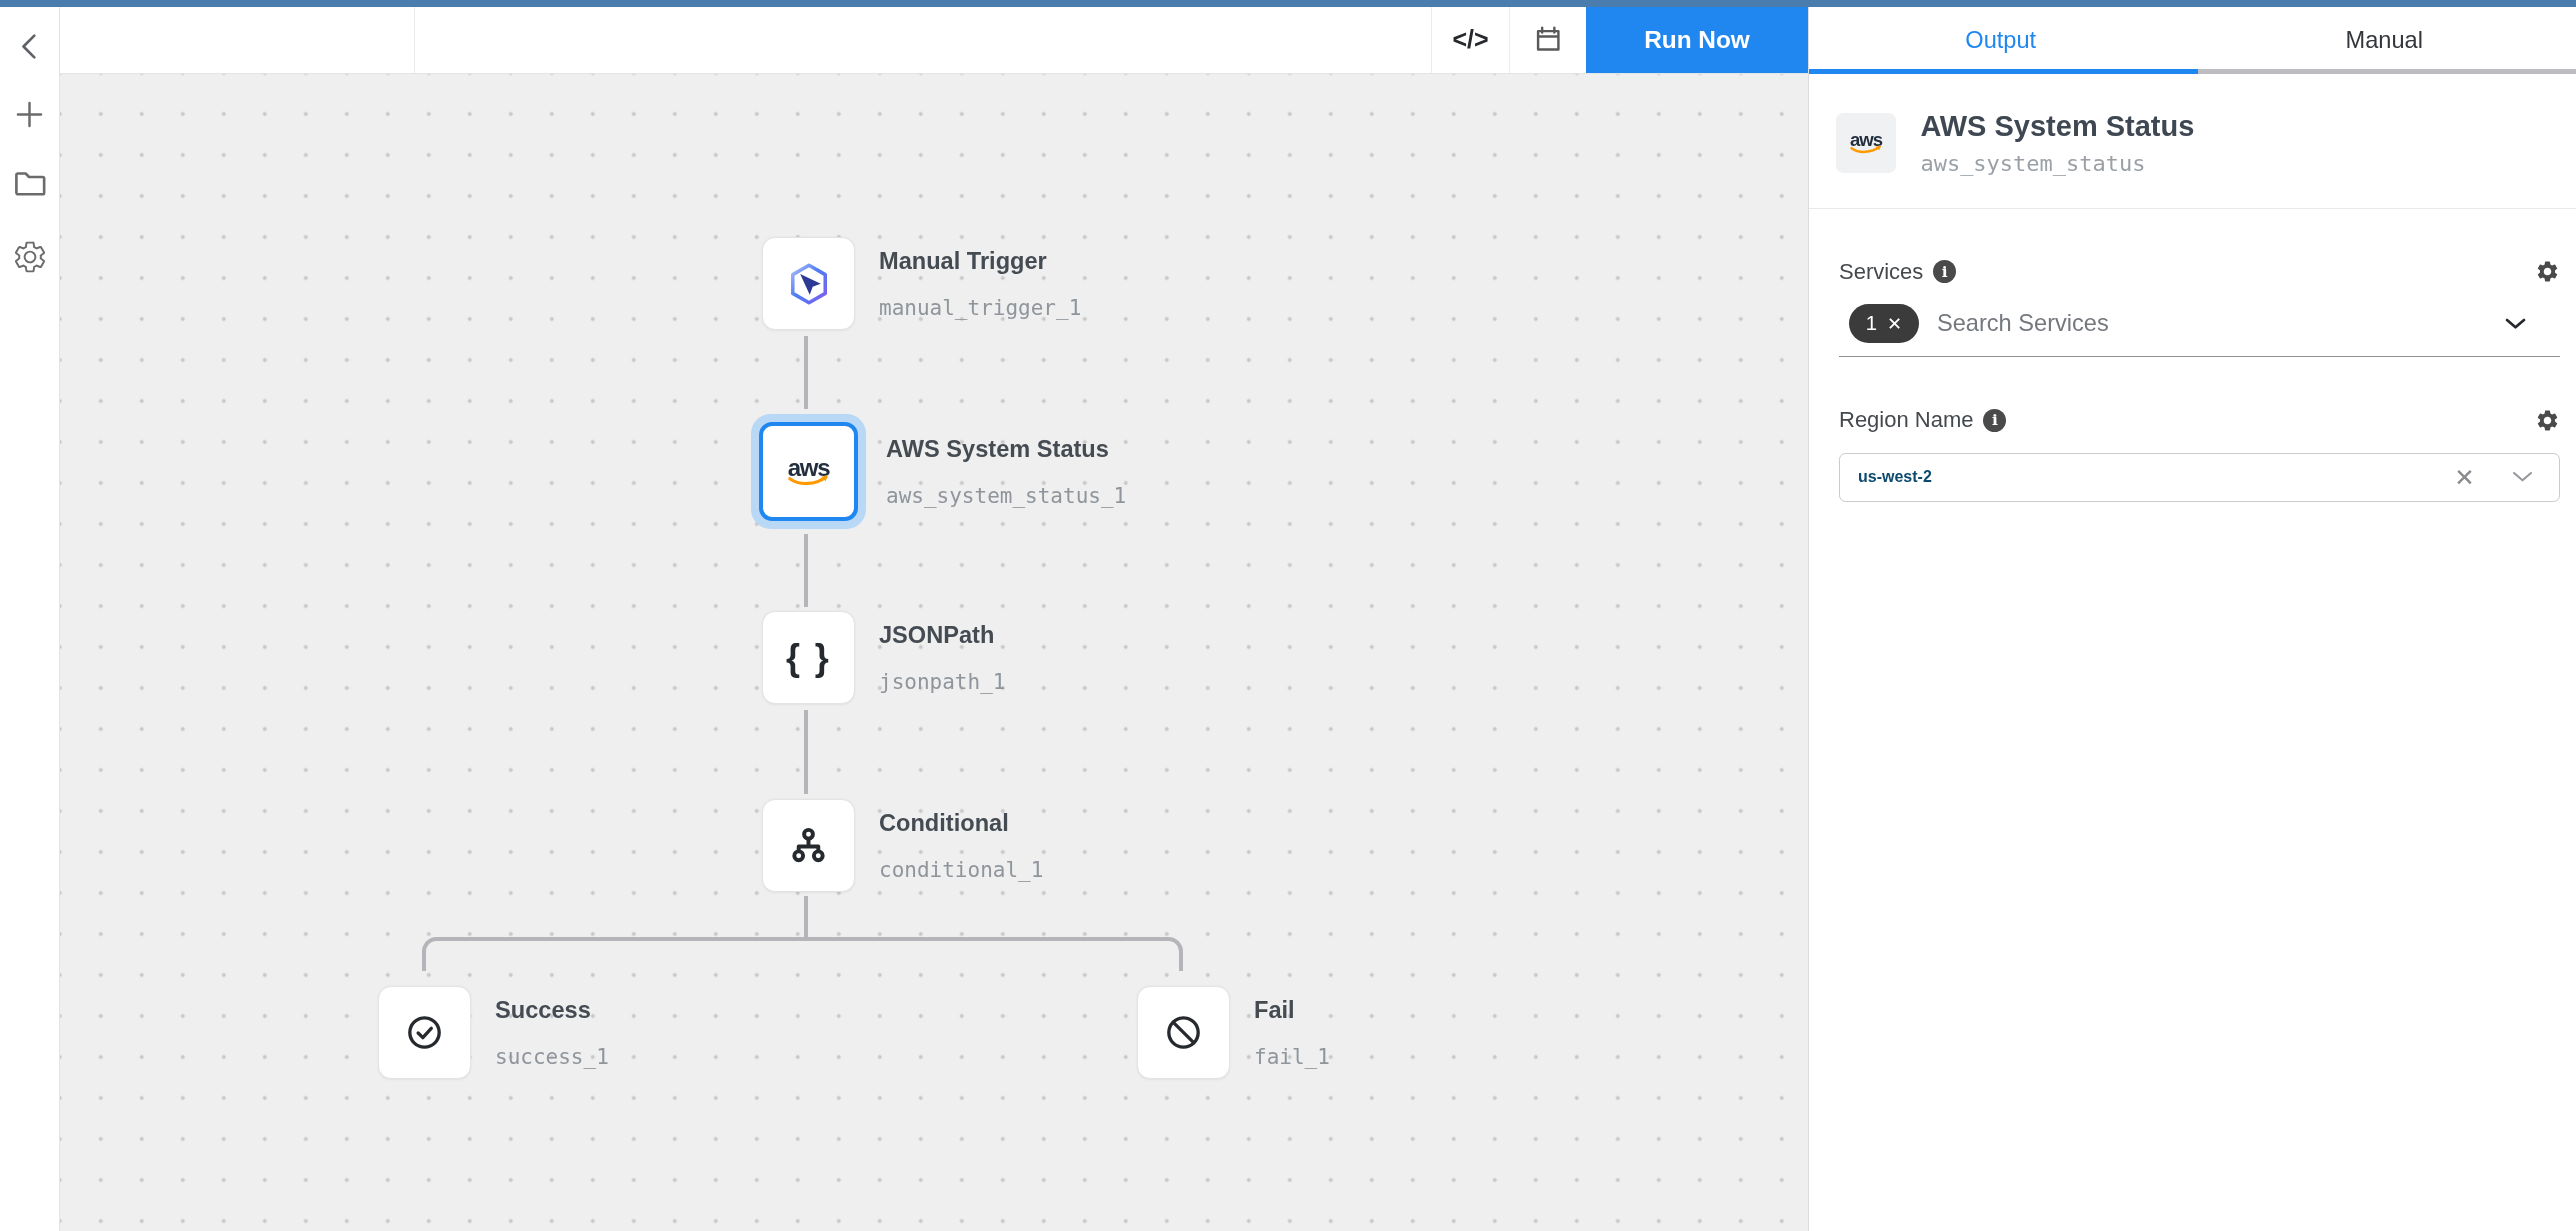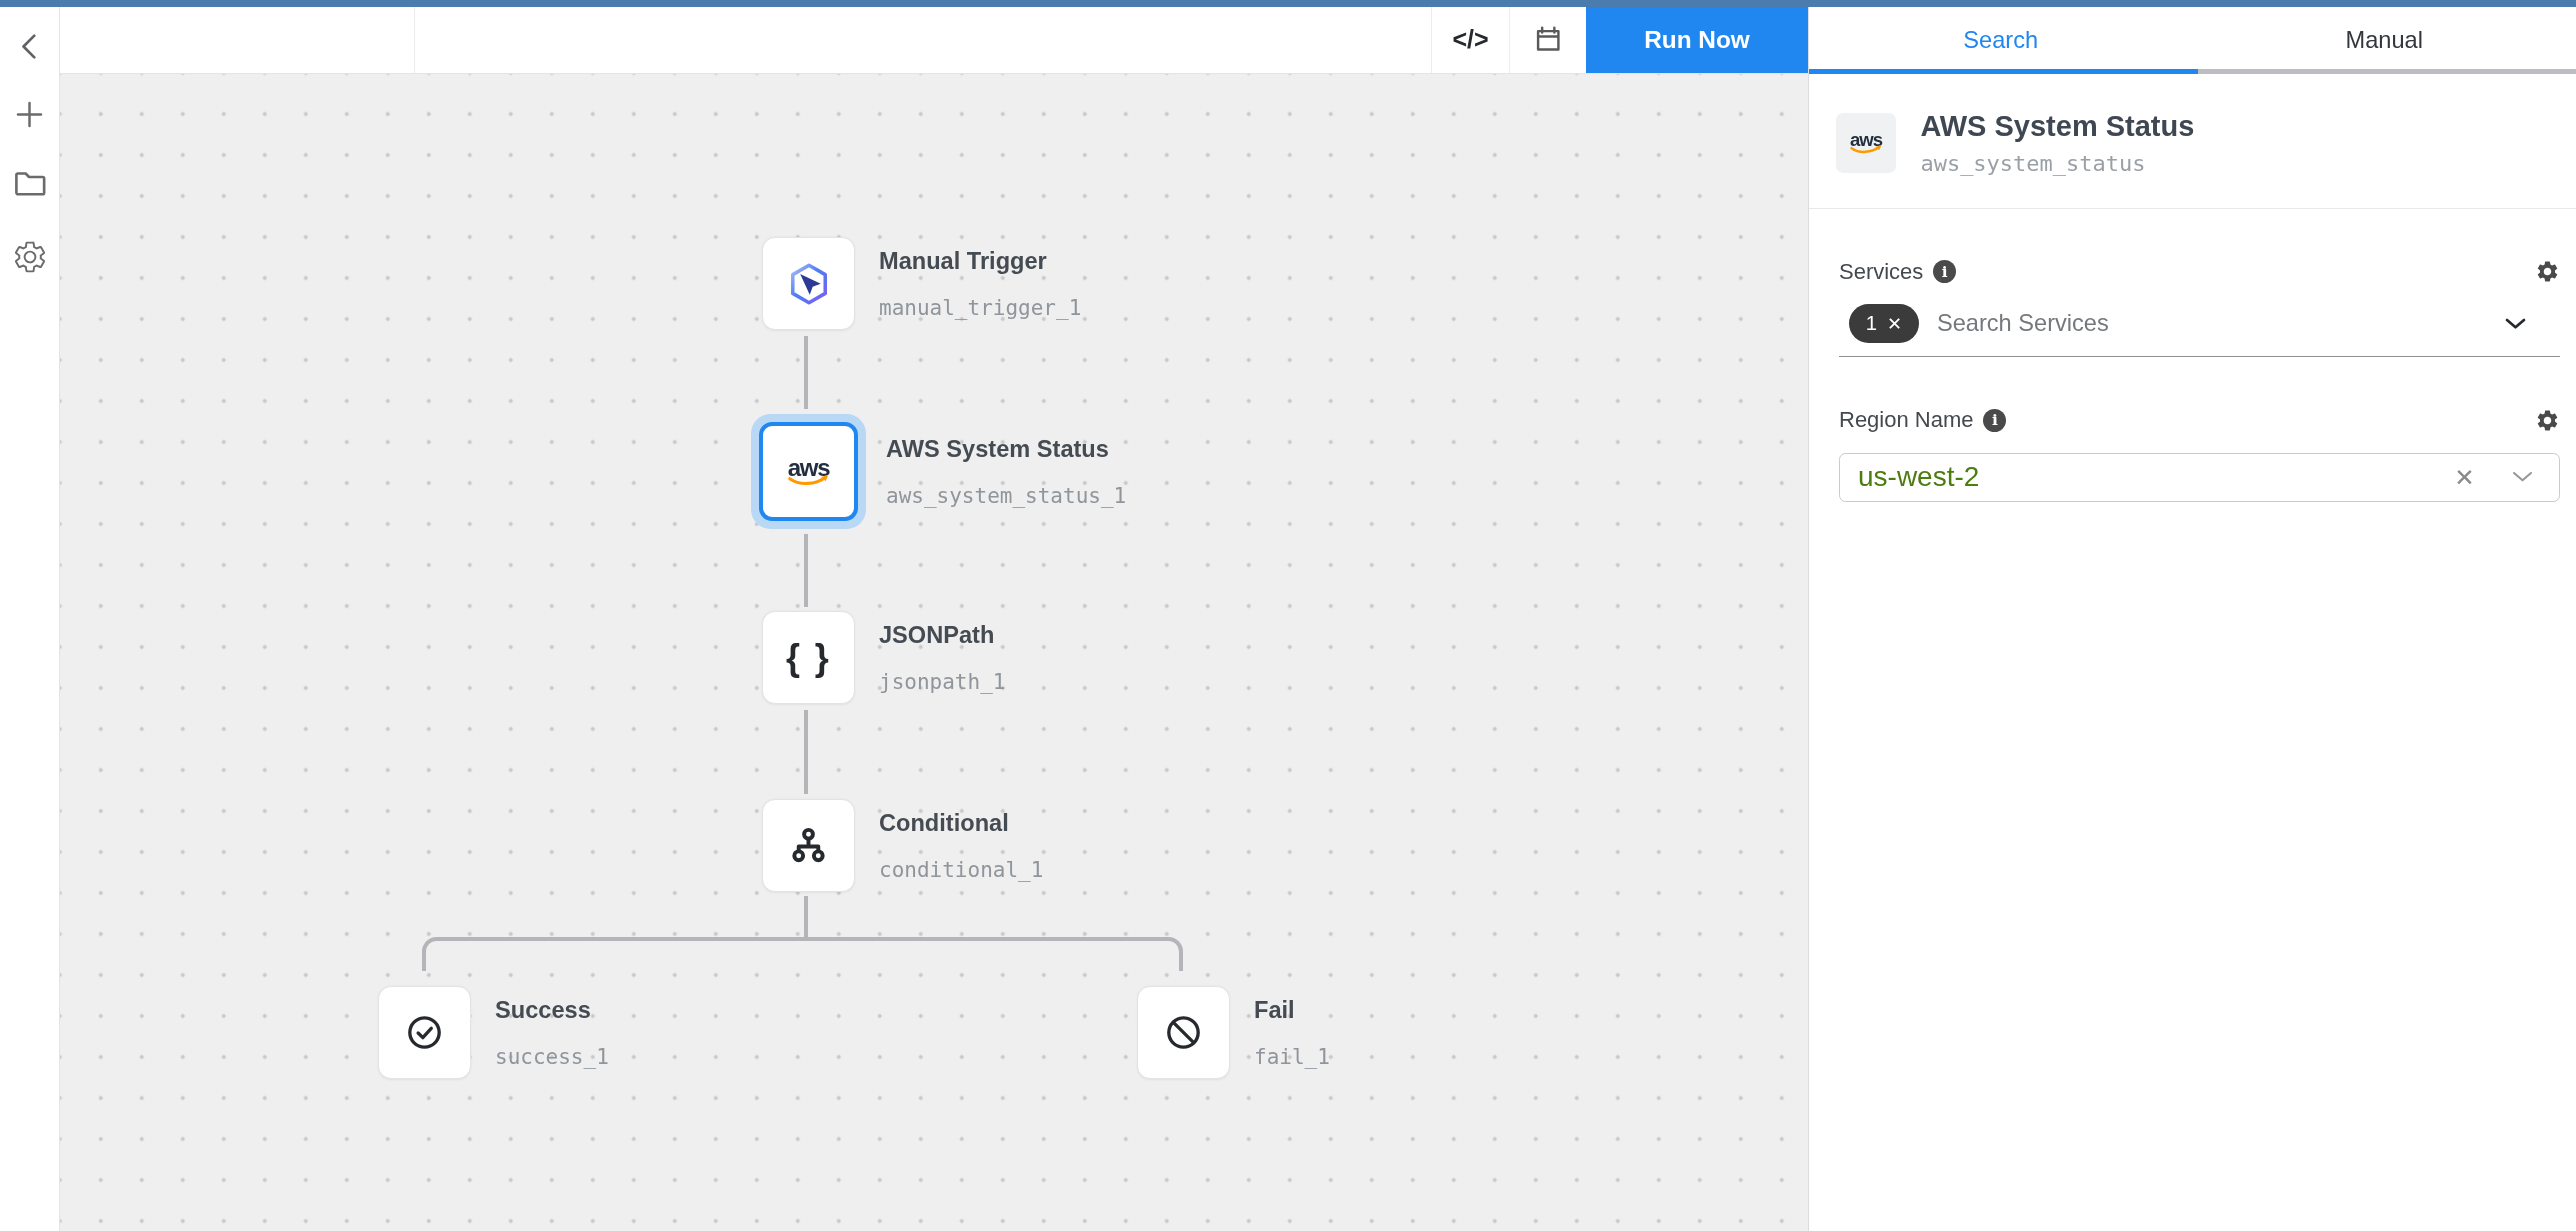--- a/index.html
+++ b/index.html
@@ -134,21 +134,21 @@
     font-size:20.3px; cursor:pointer; }
   .chip-x { font-size:18px; cursor:pointer; }
   .search-input { flex:1; border:none; outline:none; background:transparent;
     font-family:"Liberation Sans", sans-serif; font-size:23.6px; color:#15803d; margin-left:18px; }
   .search-input::placeholder { color:#75797e; opacity:1; }
   .chev-strong { margin-right:34px; display:flex; }
 
   .region-box { display:flex; align-items:center; margin-top:19.5px; height:49px;
     border:1.6px solid #c9c9ce; border-radius:6.5px; padding:0 18px; background:#fff; }
   .region-input { flex:1; border:none; outline:none; background:transparent;
-    font-family:"Liberation Sans", sans-serif; font-size:28px; color:#4d7c0f; }
+    font-family:"Liberation Sans", sans-serif; font-size:16px; color:#0c4a6e;font-weight:bold; }
   .clear-x { color:#8a8a8e; font-size:24.4px; cursor:pointer; margin-right:37px; }
   .chev-soft { display:flex; cursor:pointer; margin-right:8.1px; }
 
   svg { display:block; }
 </style>
 </head>
 <body>
 
 <svg width="0" height="0" style="position:absolute" aria-hidden="true">
   <defs>
@@ -280,21 +280,21 @@
       </svg>
     </div>
     <div class="node-label l-fail">
       <span class="node-title">Fail</span>
       <span class="node-id">fail_1</span>
     </div>
   </main>
 
   <aside class="panel">
     <div class="tabs">
-      <div class="tab tab-active">Search</div>
+      <div class="tab tab-active">Output</div>
       <div class="tab tab-inactive">Manual</div>
       <div class="underline-active"></div>
       <div class="underline-rest"></div>
     </div>
 
     <div class="panel-header">
       <div class="aws-iconbox">
         <svg width="44" height="28" viewBox="0 0 64 40">
             <use href="#awslogo"></use>
           </svg>

